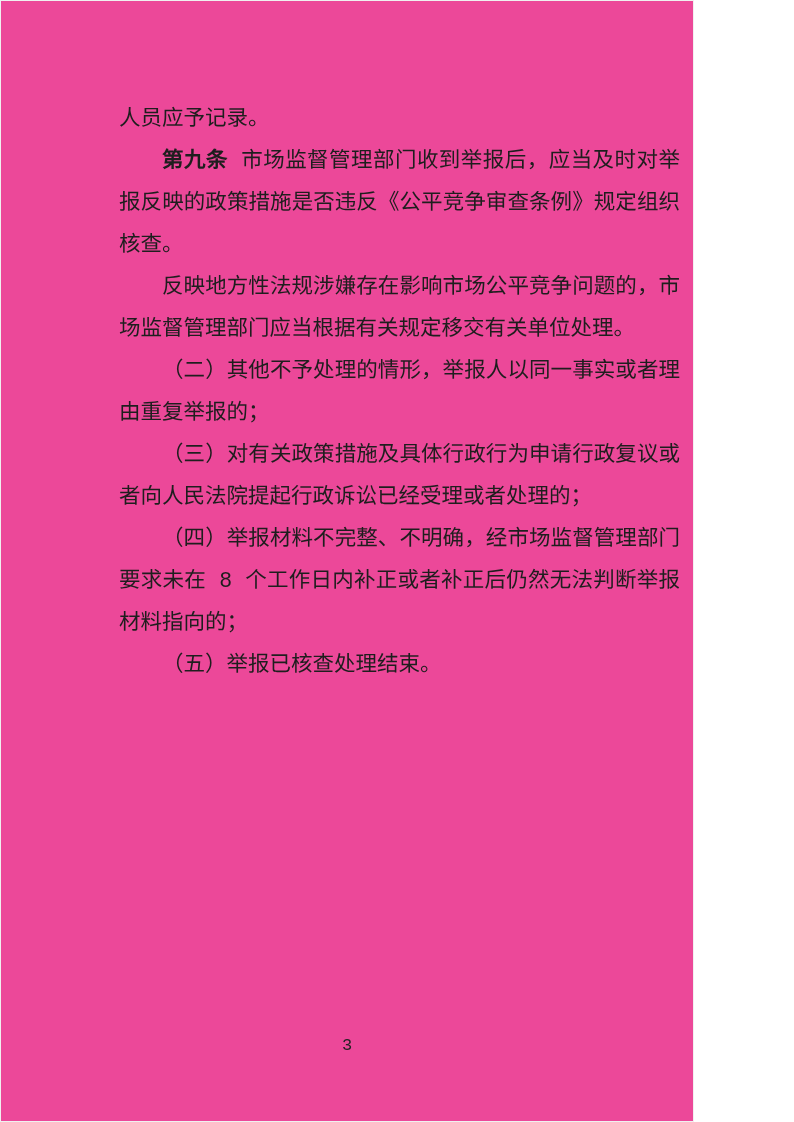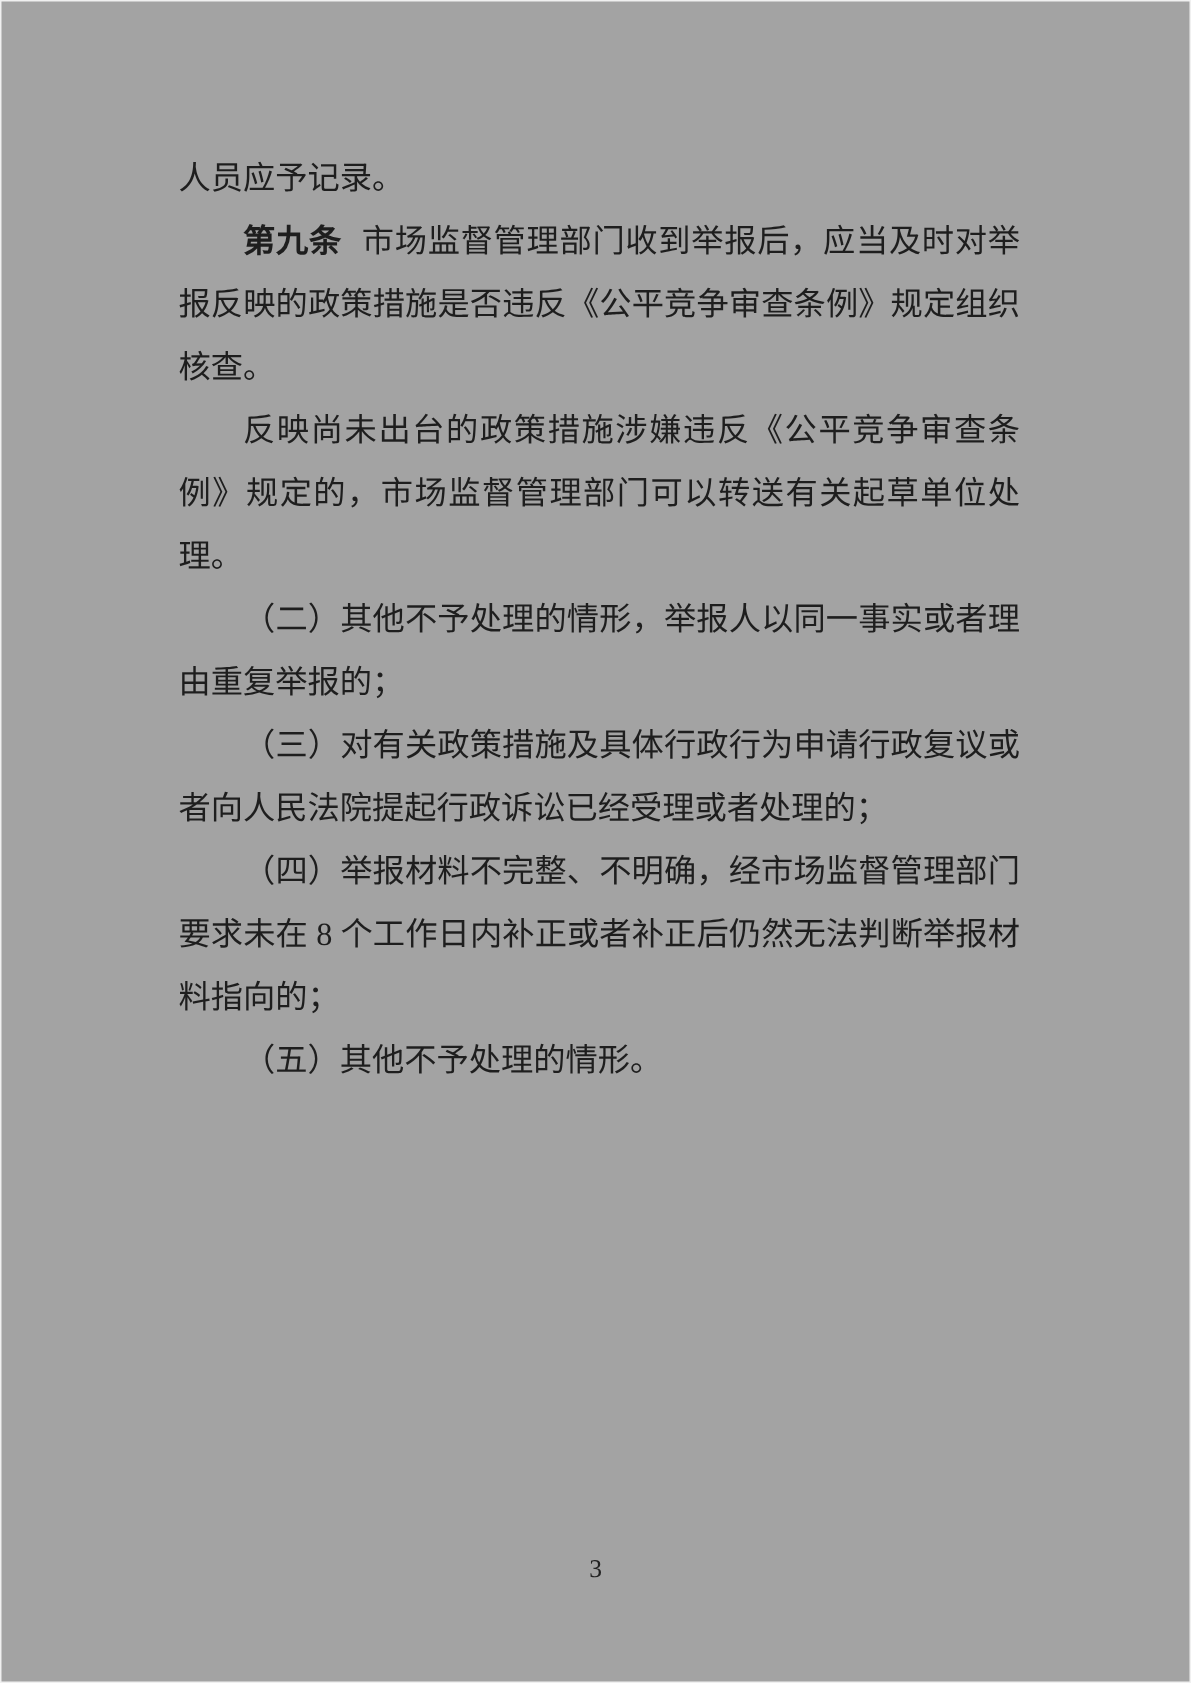--- a/index.html
+++ b/index.html
@@ -2,27 +2,27 @@
 <html lang="zh-CN"><head>
 <meta charset="utf-8">
 <style>
   html, body {
     margin: 0;
     padding: 0;
     background: #ffffff;
   }
   .page {
     position: relative;
-    width: 794px;
+    width: 694px;
     height: 1122px;
-    background: #a3a3a3;
+    background: #ec4899;
     box-sizing: border-box;
     border: 1px solid #f0f0f0;
     overflow: hidden;
-    font-family: Liberation Serif, serif;
+    font-family: Liberation Mono, monospace;
     color: #1e1e1e;
   }
   .content {
     position: absolute;
     left: 118px;
     top: 97px;
     width: 561px;
   }
   .para {
     margin: 0;
@@ -53,29 +53,29 @@
 <body>
 
 <div class="page">
   <div class="content">
 
     <p class="para">人员应予记录。</p>
 
 
     <p class="para indent"><span class="article-label">第九条</span><span>市场监督管理部门收到举报后，应当及时对举报反映的政策措施是否违反《公平竞争审查条例》规定组织核查。</span></p>
 
+    <p class="para indent">反映地方性法规涉嫌存在影响市场公平竞争问题的，市场监督管理部门应当根据有关规定移交有关单位处理。</p>
 
-    <p class="para indent">反映尚未出台的政策措施涉嫌违反《公平竞争审查条例》规定的，市场监督管理部门可以转送有关起草单位处理。</p>
 
 
 
     <p class="para indent">（二）其他不予处理的情形，举报人以同一事实或者理由重复举报的；</p>
 
     <p class="para indent">（三）对有关政策措施及具体行政行为申请行政复议或者向人民法院提起行政诉讼已经受理或者处理的；</p>
 
     <p class="para indent">（四）举报材料不完整、不明确，经市场监督管理部门要求未在 8 个工作日内补正或者补正后仍然无法判断举报材料指向的；</p>
 
-    <p class="para indent">（五）其他不予处理的情形。</p>
+    <p class="para indent">（五）举报已核查处理结束。</p>
 
   </div>
 
   <div class="footer">3</div>
 </div>
 
 </body></html>

